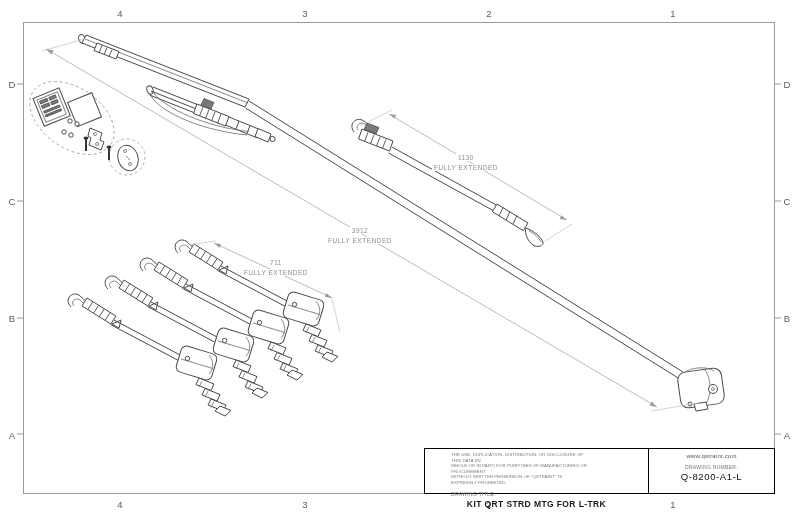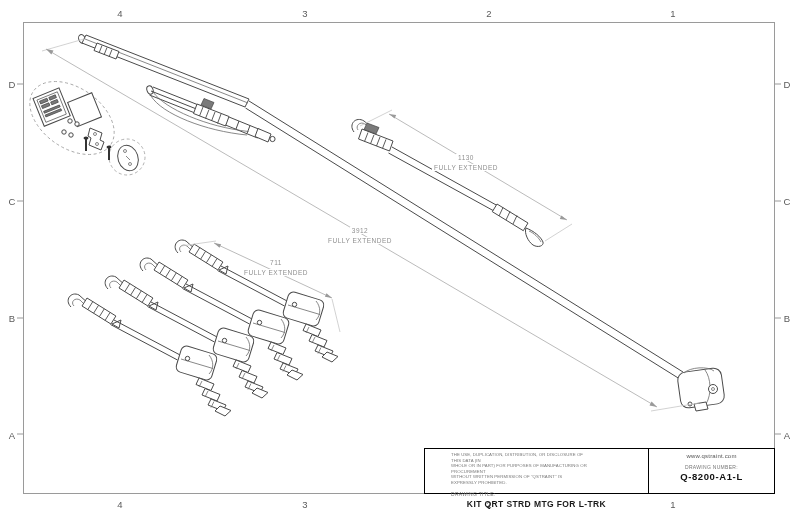--- a/index.html
+++ b/index.html
@@ -18,21 +18,21 @@
   .tb-left{width:224px;border-right:1px solid #000000;box-sizing:border-box;
        padding-top:3px;display:flex;flex-direction:column;justify-content:space-between;}
   .tb-right{flex:1;text-align:center;padding-top:4px;}
   .tb-disclaimer{margin-left:26px;width:170px;transform:scale(0.8);transform-origin:0 0;
        font-size:5.4px;line-height:1.3;color:#787878;letter-spacing:0.1px;}
   .tb-titlelabel{font-size:5px;color:#777;letter-spacing:0.3px;margin:-3px 0 0 26px;}
   .tb-title{font-size:8.5px;font-weight:bold;color:#1a1a1a;text-align:center;
        letter-spacing:0.4px;margin-top:2px;}
   .tb-web{font-size:6px;color:#555;letter-spacing:0.2px;}
   .tb-numlabel{font-size:5px;color:#777;margin-top:5px;letter-spacing:0.3px;}
-  .tb-number{font-size:9.5px;font-weight:bold;color:#111;margin-top:1px;letter-spacing:0.6px;text-align:center;}
+  .tb-number{font-size:9.5px;font-weight:normal;color:#111;margin-top:1px;letter-spacing:0.6px;text-align:center;}
   
   .ln{stroke:#4a4a4a;fill:none;stroke-width:1;}
   .lt{stroke:#6a6a6a;fill:none;stroke-width:0.8;}
   .fw{fill:#ffffff;stroke:#4a4a4a;stroke-width:1;}
   .hatch{stroke:#4a4a4a;stroke-width:0.9;fill:none;}
   .dark{fill:#7a7a7a;stroke:#444;stroke-width:0.7;}
   .dimln{stroke:#b3b3b3;stroke-width:0.9;fill:none;}
   .ext{stroke:#c6c6c6;stroke-width:0.8;fill:none;}
   .arr{fill:#9a9a9a;stroke:none;}
   .dash{stroke:#9c9c9c;stroke-width:0.8;fill:none;stroke-dasharray:3,2.6;}

